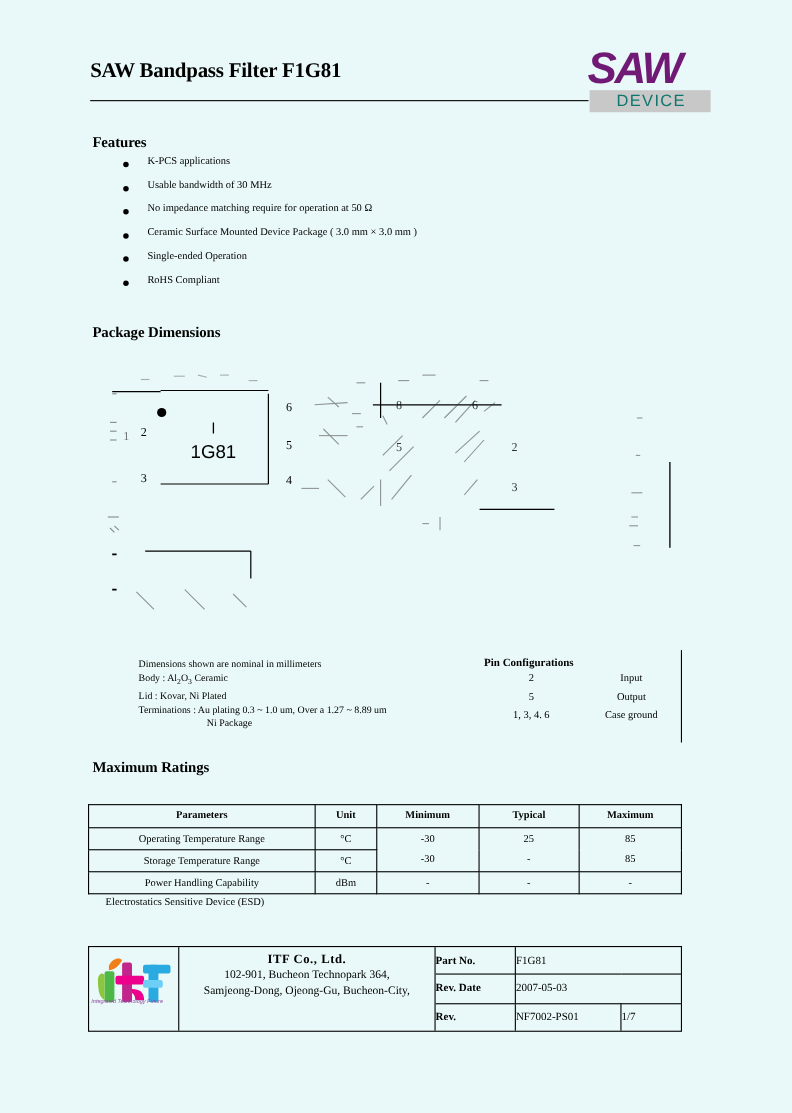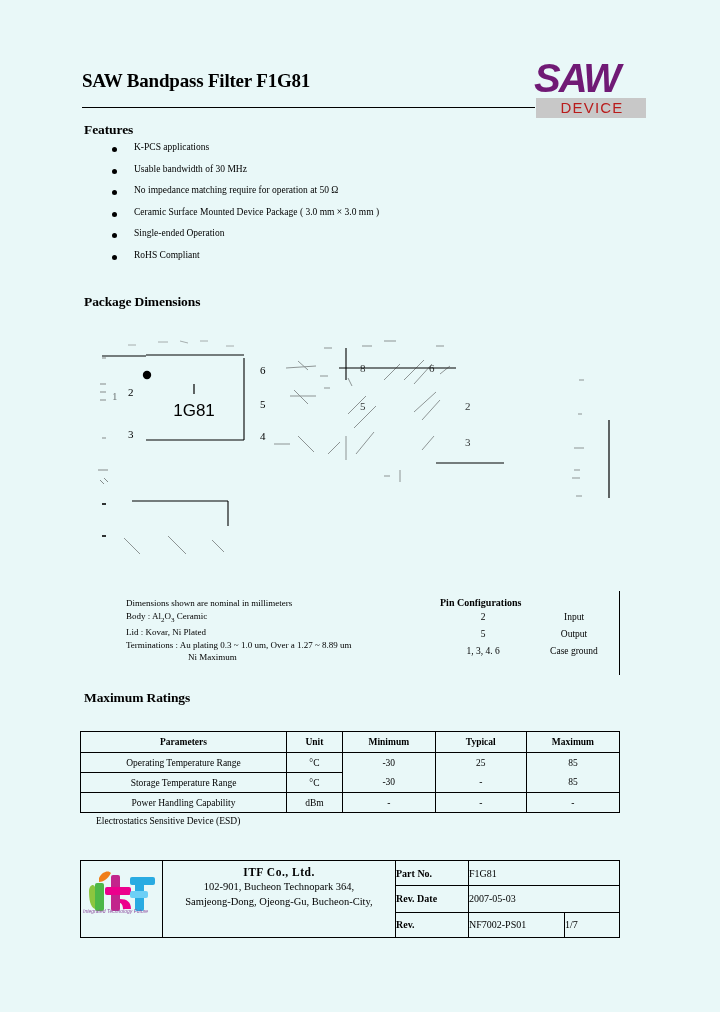--- a/index.html
+++ b/index.html
@@ -20,21 +20,20 @@
     inset: 0;
   }
 
   
   .header {
     position: absolute;
     left: 82px;
     top: 48px;
     width: 556px;
     height: 62px;
-    margin-top: 16px;
   }
   .doc-title {
     position: absolute;
     left: 0;
     top: 6px;
     font-size: 19px;
     font-weight: bold;
     letter-spacing: -0.2px;
     white-space: nowrap;
   }
@@ -77,21 +76,21 @@
     position: absolute;
     left: 10px;
     top: 41px;
     width: 104px;
     height: 20px;
     line-height: 20px;
     text-align: center;
     font-family: "Liberation Sans", sans-serif;
     font-size: 15px;
     letter-spacing: 1.2px;
-    color: #b91c1c;
+    color: #0f766e;
   }
 
   
   .section-h {
     position: absolute;
     font-size: 13.5px;
     font-weight: bold;
     letter-spacing: -0.1px;
     white-space: nowrap;
   }
@@ -471,21 +470,21 @@
         <text x="276" y="92">5</text>
       </g>
     </svg>
   </div>
 
   <div class="notes">
     <div class="nline">Dimensions shown are nominal in millimeters</div>
     <div class="nline"><span>Body : Al</span><sub>2</sub><span>O</span><sub>3</sub><span> Ceramic</span></div>
     <div class="nline">Lid : Kovar, Ni Plated</div>
     <div class="nline">Terminations : Au plating 0.3 ~ 1.0 um, Over a 1.27 ~ 8.89 um</div>
-    <div class="nline indent">Ni Maximum</div>
+    <div class="nline indent">Ni Package</div>
   </div>
 
   <div class="pinconf">
     <div class="pinconf-title">Pin Configurations</div>
     <div class="pin-row">
       <span class="pin-num">2</span>
       <span class="pin-fn">Input</span>
     </div>
     <div class="pin-row">
       <span class="pin-num">5</span>

